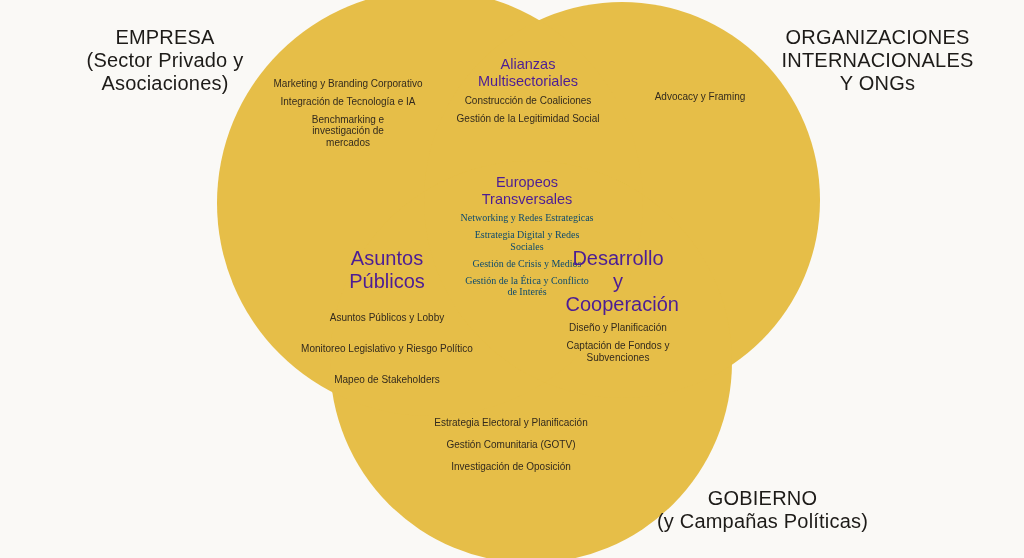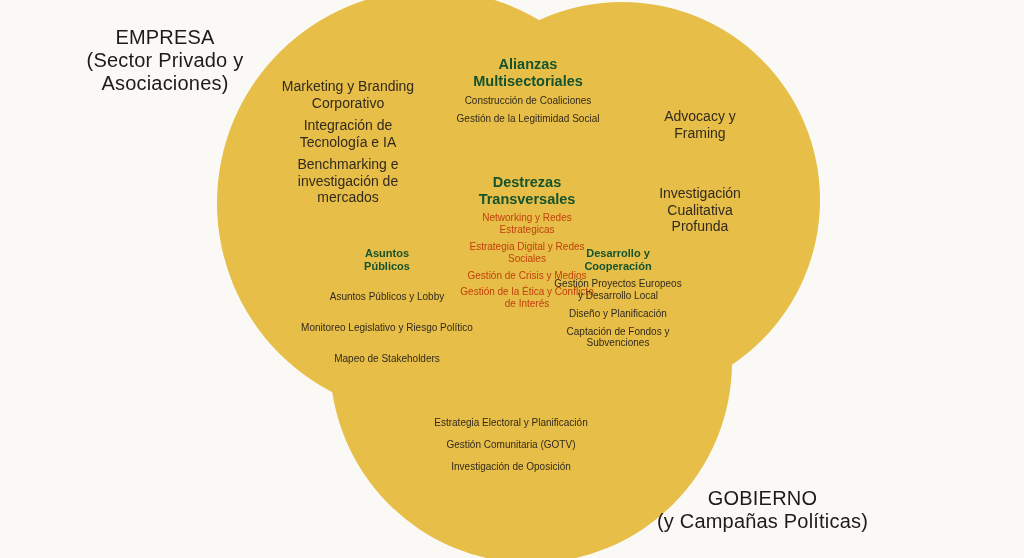--- a/index.html
+++ b/index.html
@@ -15,29 +15,29 @@
   .txt { position:absolute; text-align:center; }
 
   .venn-label {
     white-space:pre-line;
     font-size:20px; line-height:1.15; font-weight:500; color:#1D1B18;
     letter-spacing:0.2px;
   }
 
   .region { position:absolute; display:flex; flex-direction:column; align-items:center; text-align:center; }
 
-  .region-header { font-weight:700; color:#14532d; line-height:1.15; }
+  .region-header { font-weight:400; color:#4c1d95; line-height:1.15; }
   .hdr-145 { font-size:14.5px; }
-  .hdr-15  { font-size:11px; }
+  .hdr-15  { font-size:20px; }
 
   .item { color:#332A1D; line-height:1.18; }
   .fs13 { font-size:10px; }
-  .fs14 { font-size:14px; }
+  .fs14 { font-size:10px; }
   .fs15 { font-size:10px; }
-  .item-light { color:#c2410c; }
+  .item-light { color:#0c4a6e;font-family:Liberation Serif, serif; }
 
   .gap6 > * + * { margin-top:6px; }
   .gap5 > * + * { margin-top:5px; }
   .gap7 > * + * { margin-top:19px; }
   .gap8 > * + * { margin-top:8px; }
   .gap10 > * + * { margin-top:10px; }
 
   .mw90  { max-width:90px; }
   .mw100 { max-width:100px; }
   .mw105 { max-width:105px; }
@@ -82,59 +82,60 @@
         <g clip-path="url(#clipB)">
       <circle cx="531" cy="362" r="201" fill="#A28420"></circle>
     </g>
       </g>
   </svg>
 
   <div class="txt venn-label" style="left:30px; top:26px; width:270px;">EMPRESA
 (Sector Privado y
 Asociaciones)</div>
 
+  <div class="txt venn-label" style="left:745px; top:26px; width:265px;">ORGANIZACIONES
+INTERNACIONALES
+Y ONGs</div>
 
   <div class="txt venn-label" style="left:630px; top:487px; width:265px;">GOBIERNO
 (y Campañas Políticas)</div>
 
   <div class="region gap6" style="left:260px; top:78px; width:176px;">
     <div class="item fs14 mw160">Marketing y Branding Corporativo</div>
     <div class="item fs14 mw150">Integración de Tecnología e IA</div>
     <div class="item fs14 mw115">Benchmarking e investigación de mercados</div>
   </div>
 
   <div class="region gap6" style="left:443px; top:56px; width:170px;">
     <div class="region-header hdr-145 mw130">Alianzas Multisectoriales</div>
     <div class="item fs13 mw135">Construcción de Coaliciones</div>
     <div class="item fs13 mw145">Gestión de la Legitimidad Social</div>
   </div>
 
-  <div class="region gap8" style="left:635px; top:108px; width:130px;gap:36px;">
+  <div class="region gap8" style="left:635px; top:91px; width:130px;">
     <div class="item fs14 mw100">Advocacy y Framing</div>
-    <div class="item fs14 mw110">Investigación Cualitativa Profunda</div>
   </div>
 
   <div class="region gap5" style="left:442px; top:174px; width:170px;">
-    <div class="region-header hdr-145 mw130">Destrezas Transversales</div>
+    <div class="region-header hdr-145 mw130">Europeos Transversales</div>
     <div class="item item-light fs13 mw140">Networking y Redes Estrategicas</div>
     <div class="item item-light fs13 mw140">Estrategia Digital y Redes Sociales</div>
     <div class="item item-light fs13 mw135">Gestión de Crisis y Medios</div>
     <div class="item item-light fs13 mw135">Gestión de la Ética y Conflicto de Interés</div>
   </div>
 
   <div class="region gap7" style="left:297px; top:247px; width:180px;">
     <div class="region-header hdr-15 mw90">Asuntos Públicos</div>
     <div class="item fs13 mw135">Asuntos Públicos y Lobby</div>
     <div class="item fs13 mw175">Monitoreo Legislativo y Riesgo Político</div>
     <div class="item fs13 mw175">Mapeo de Stakeholders</div>
   </div>
 
   <div class="region gap6" style="left:528px; top:247px; width:180px;">
     <div class="region-header hdr-15 mw105">Desarrollo y Cooperación</div>
-    <div class="item fs13 mw135">Gestión Proyectos Europeos y Desarrollo Local</div>
     <div class="item fs13 mw175">Diseño y Planificación</div>
     <div class="item fs13 mw160">Captación de Fondos y Subvenciones</div>
   </div>
 
   <div class="region gap10" style="left:351px; top:417px; width:320px;">
     <div class="item fs15">Estrategia Electoral y Planificación</div>
     <div class="item fs15">Gestión Comunitaria (GOTV)</div>
     <div class="item fs15">Investigación de Oposición</div>
   </div>
 

